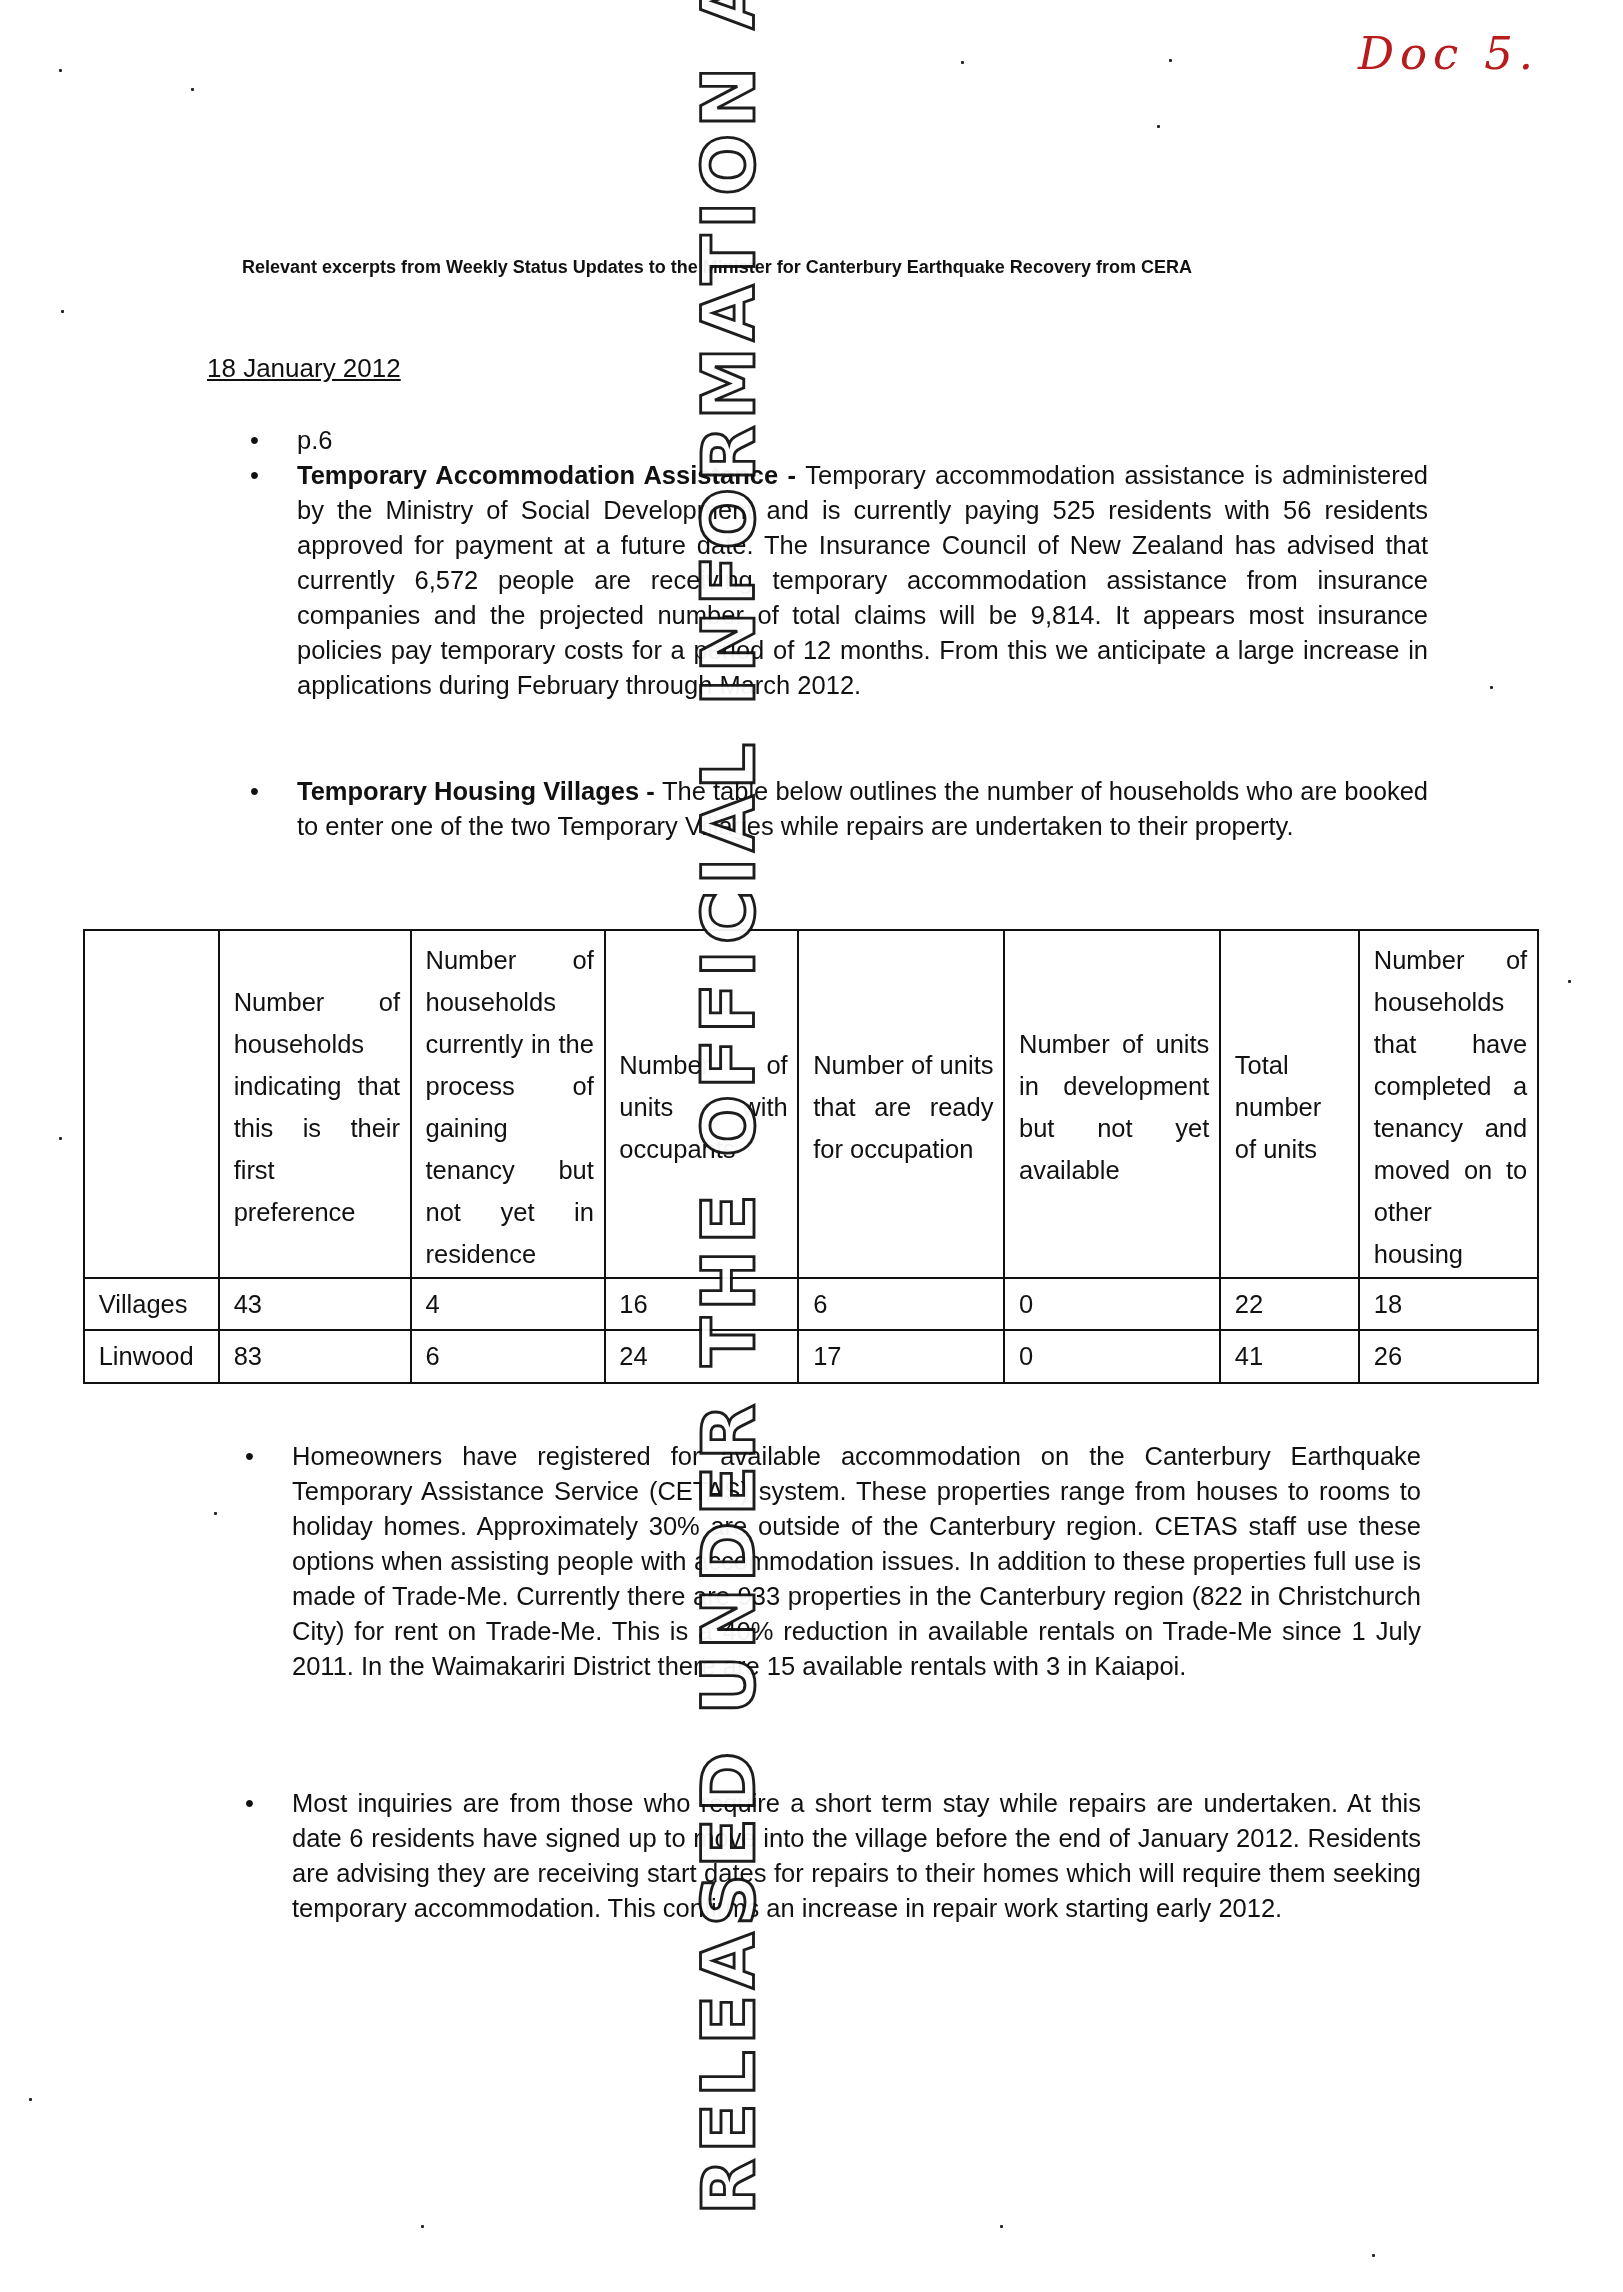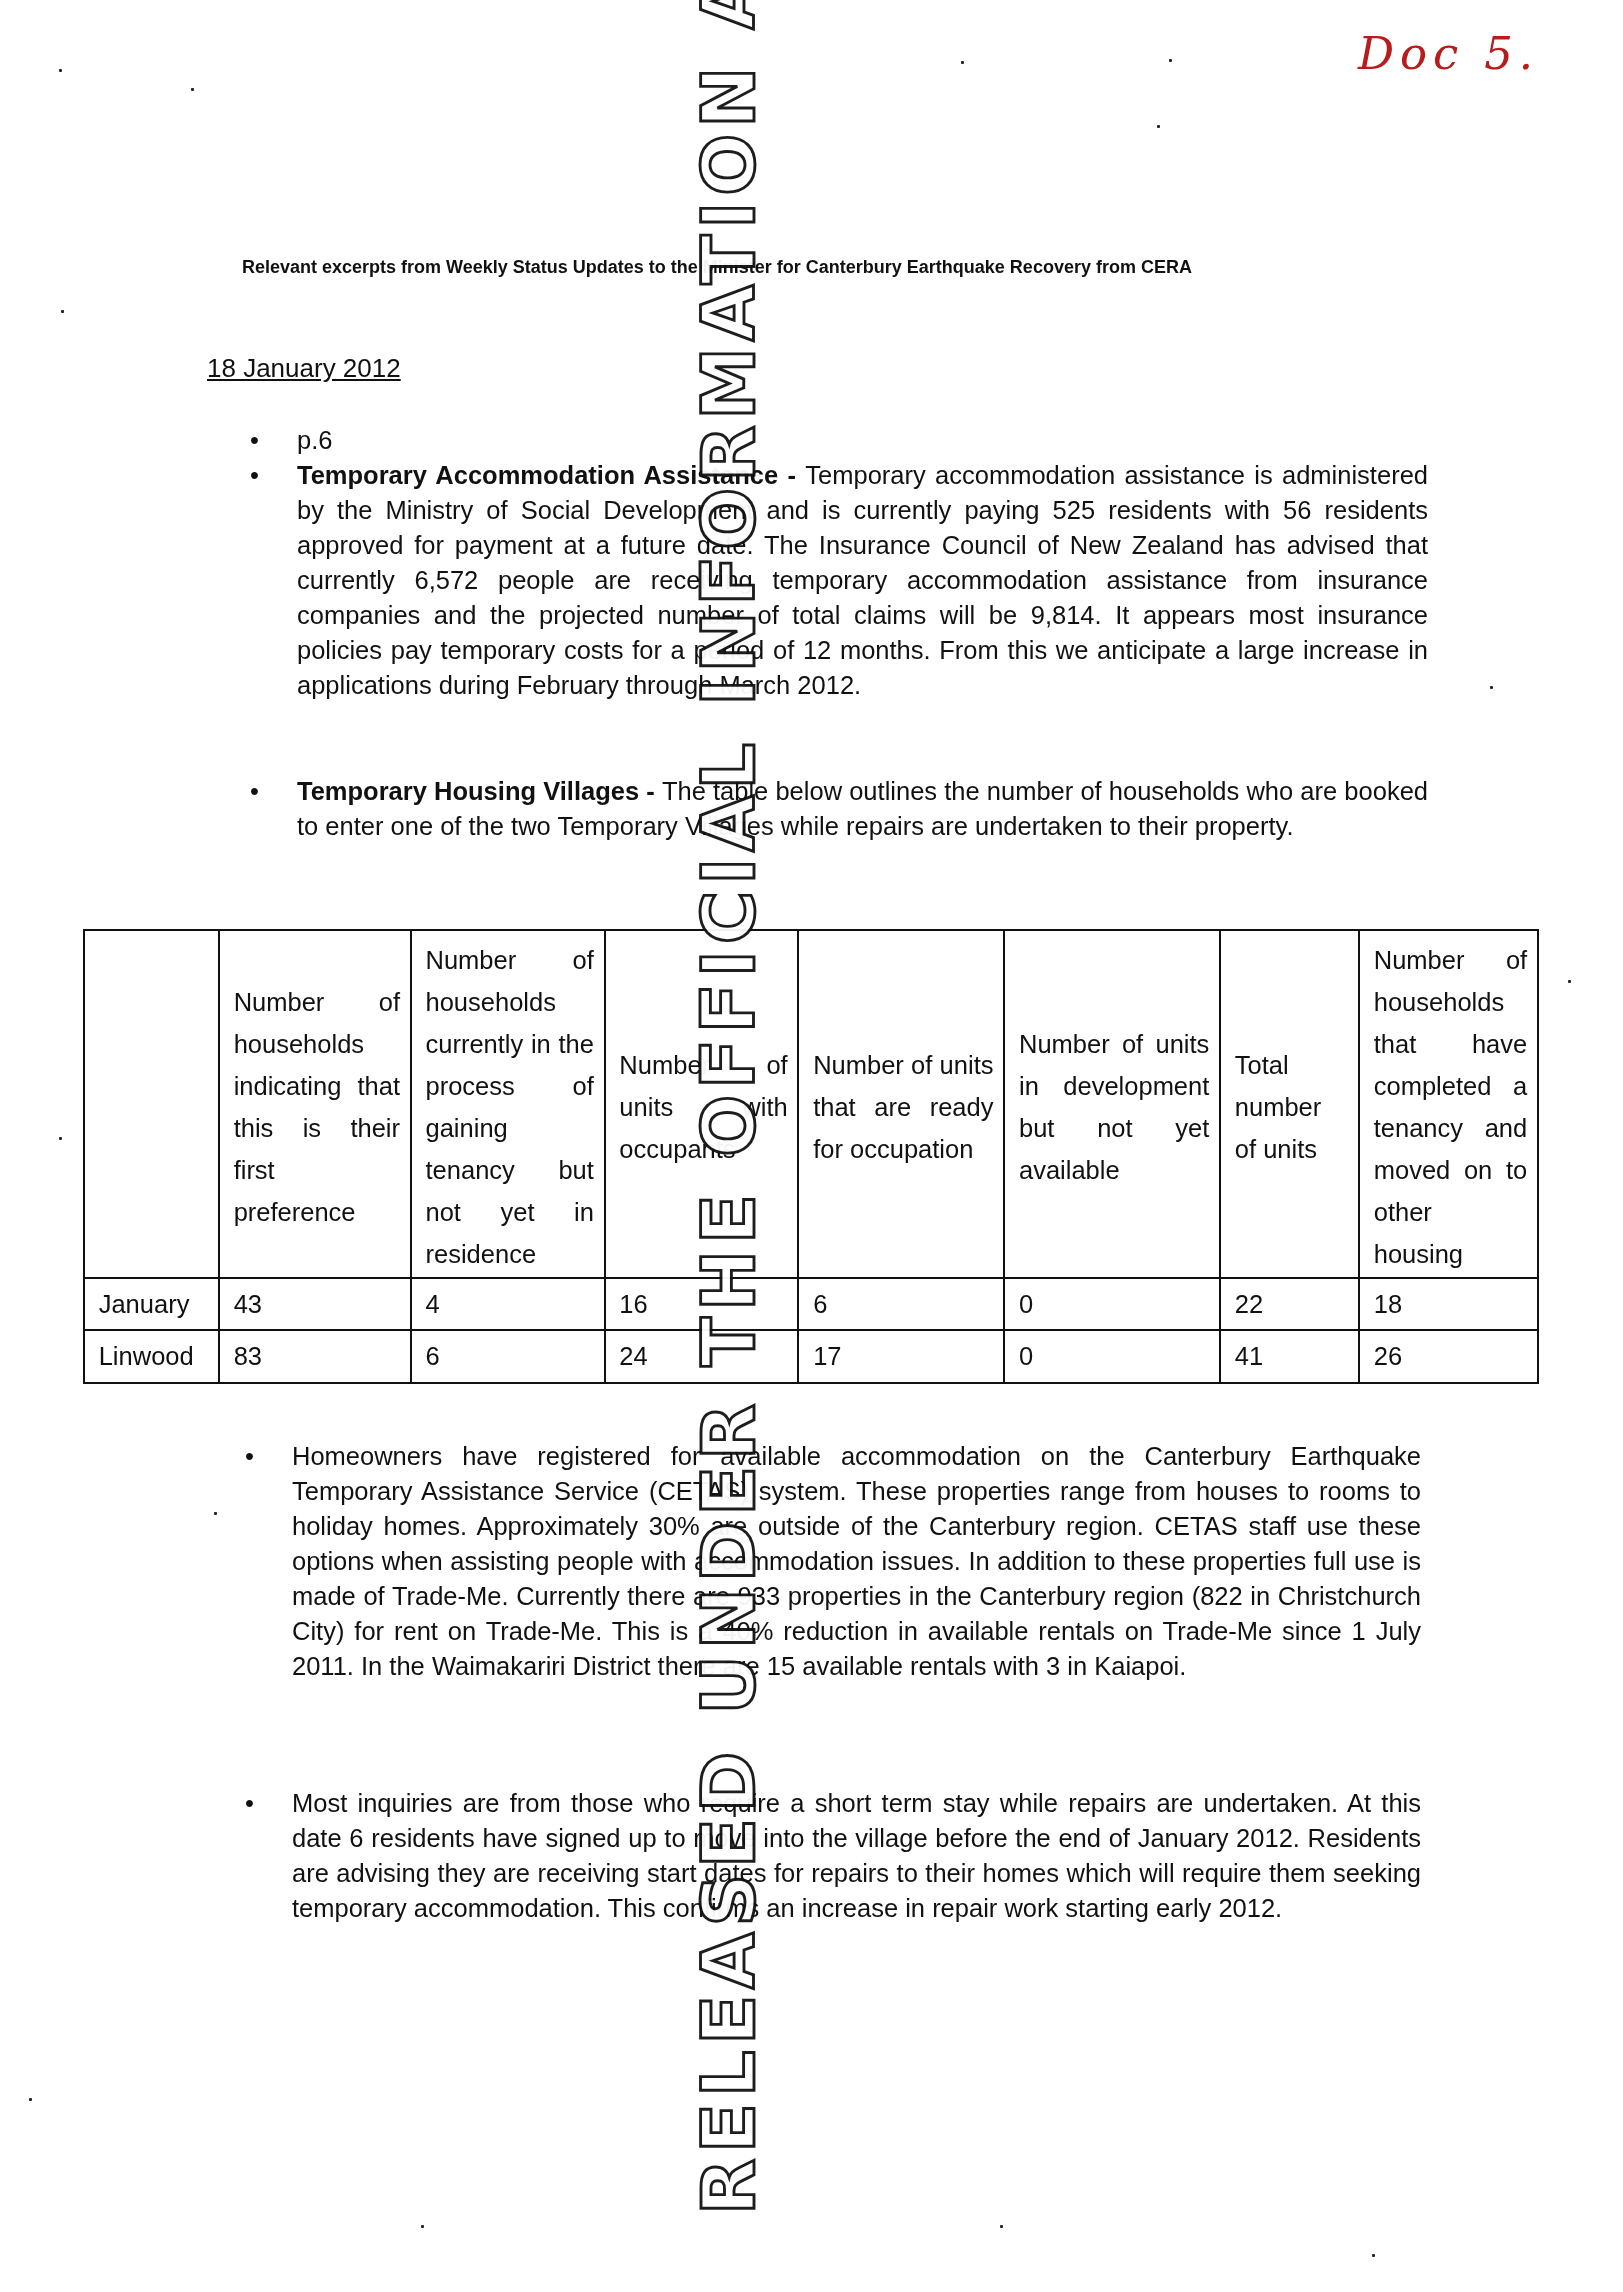--- a/index.html
+++ b/index.html
@@ -78,21 +78,21 @@
       <th>Number of households currently in the process of gaining tenancy but not yet in residence</th>
       <th>Number of units with occupants</th>
       <th>Number of units that are ready for occupation</th>
       <th>Number of units in development but not yet available</th>
       <th>Total number of units</th>
       <th>Number of households that have completed a tenancy and moved on to other housing</th>
     </tr>
   </thead>
   <tbody>
     <tr>
-      <td class="place">January</td>
+      <td class="place">Villages</td>
       <td>43</td>
       <td>4</td>
       <td>16</td>
       <td>6</td>
       <td>0</td>
       <td>22</td>
       <td>18</td>
     </tr>
     <tr>
       <td class="place">Linwood</td>

